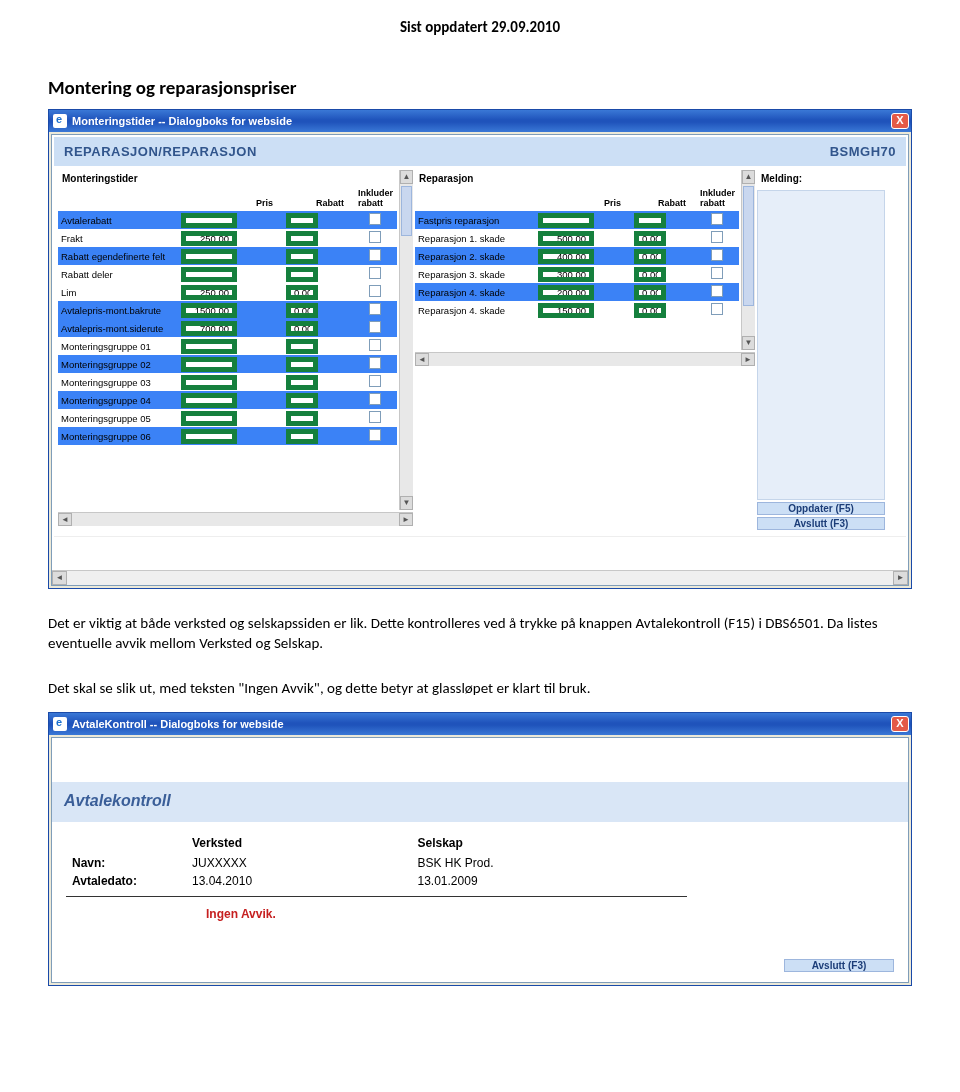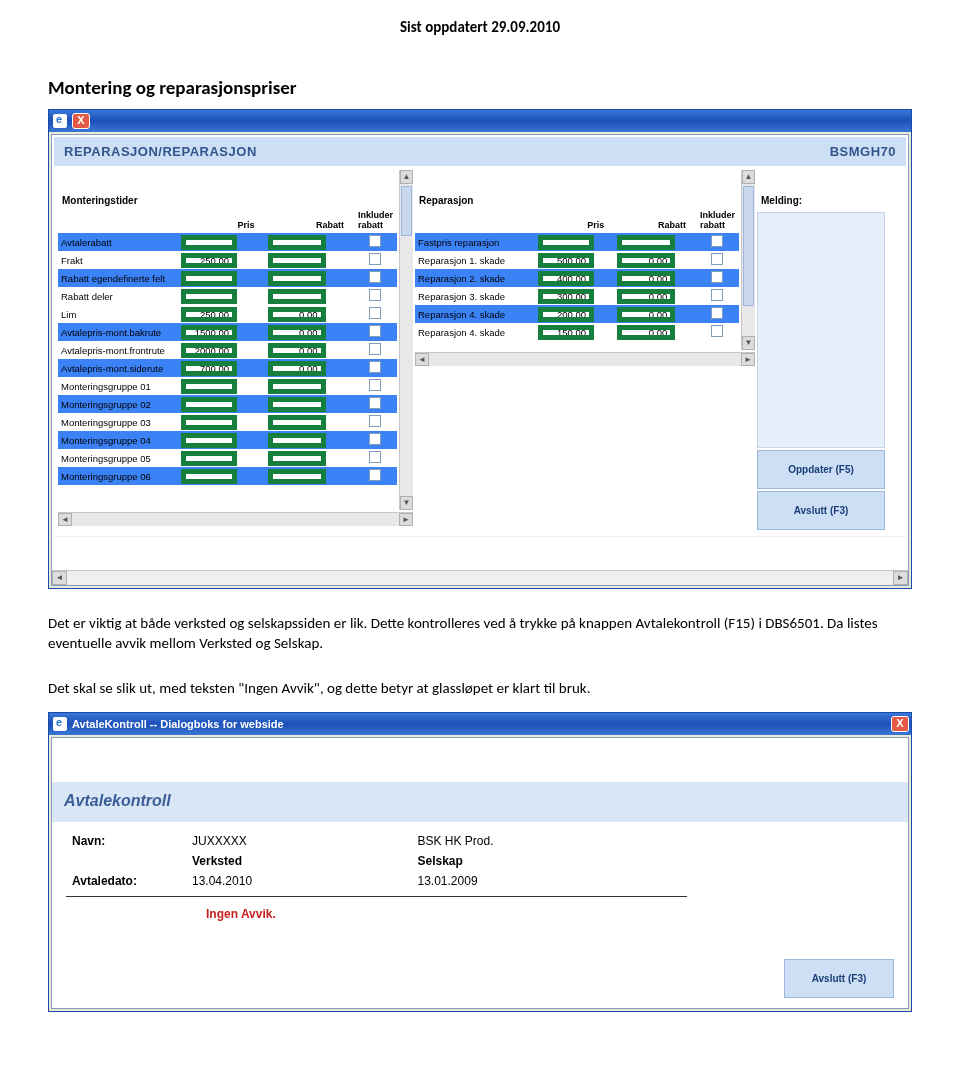--- a/index.html
+++ b/index.html
@@ -86,21 +86,20 @@
     position: relative;
   }
   .col1 { flex: 0 0 355px; }
   .col2 { flex: 0 0 340px; }
   .col3 { flex: 0 0 128px; }
 
   .group-title {
     font-weight: bold;
     font-size: 10px;
     padding: 3px 4px 2px 4px;
-    margin-top: 22px;
   }
   table.data {
     border-collapse: collapse;
     width: 100%;
     font-size: 9.5px;
   }
   table.data th {
     font-weight: bold;
     font-size: 9px;
     text-align: left;
@@ -116,21 +115,21 @@
   table.data td.label { width: 120px; }
   .inp {
     border: 5px solid #15803d;
     background: #fff;
     height: 15px;
     font-size: 9.5px;
     padding: 0 3px;
     text-align: right;
     width: 56px;
   }
-  .inp.w2 { width: 58px; }
+  .inp.w2 { width: 32px; }
   .chk-cell { text-align: center; }
   .chk {
     width: 12px; height: 12px; border: 1px solid #7f9db9; background:#fff; display:inline-block;
   }
 
   .scrollbar-v {
     position: absolute; right: 0; top: 0; bottom: 0; width: 14px;
     background: #e8e8e8; border-left: 1px solid #c7c7c7;
   }
   .scrollbar-v .btn {
@@ -152,21 +151,21 @@
 
   .side-buttons { margin-top: auto; }
   .col3 { display:flex; flex-direction:column; height: 360px; }
   .link-btn {
     background: #ccdff5;
     border: 1px solid #9db6dd;
     color: #1c3d78;
     font-weight: bold;
     font-size: 10px;
     text-align: center;
-    padding: 13px 0;
+    padding: 0 0;
     margin-top: 2px;
     cursor: pointer;
   }
   .melding-area {
     background: #e6eef9;
     border: 1px solid #c5d5ea;
     flex: 1;
     margin-top: 4px;
   }
 
@@ -202,20 +201,21 @@
 </head>
 <body>
 
 <div class="page-header">Sist oppdatert 29.09.2010</div>
 
 <h1 class="section-title">Montering og reparasjonspriser</h1>
 
 <div class="winframe">
   <div class="titlebar">
     <span class="ie-icon"></span>
+    <span class="title-text">Monteringstider -- Dialogboks for webside</span>
     <span class="close">X</span>
   </div>
   <div class="panel">
     <div class="panel-inner">
       <div class="app-header">
         <span>REPARASJON/REPARASJON</span>
         <span>BSMGH70</span>
       </div>
 
       <div class="cols">
@@ -262,26 +262,20 @@
                     <td><input class="inp" value="250,00" style=""></td>
                     <td><input class="inp w2" value="0,00" style=""></td>
                     <td class="chk-cell"><span class="chk"></span></td>
                   </tr>
                   <tr class="alt">
                     <td class="label">Avtalepris-mont.bakrute</td>
                     <td><input class="inp" value="1500,00" style=""></td>
                     <td><input class="inp w2" value="0,00" style=""></td>
                     <td class="chk-cell"><span class="chk"></span></td>
                   </tr>
-                  <tr>
-                    <td class="label">Avtalepris-mont.frontrute</td>
-                    <td><input class="inp" value="2000,00" style=""></td>
-                    <td><input class="inp w2" value="0,00" style=""></td>
-                    <td class="chk-cell"><span class="chk"></span></td>
-                  </tr>
                   <tr class="alt">
                     <td class="label">Avtalepris-mont.siderute</td>
                     <td><input class="inp" value="700,00" style=""></td>
                     <td><input class="inp w2" value="0,00" style=""></td>
                     <td class="chk-cell"><span class="chk"></span></td>
                   </tr>
                   <tr>
                     <td class="label">Monteringsgruppe 01</td>
                     <td><input class="inp" style=""></td>
                     <td><input class="inp w2" style=""></td>
@@ -421,28 +415,28 @@
     <span class="ie-icon"></span>
     <span class="title-text">AvtaleKontroll -- Dialogboks for webside</span>
     <span class="close">X</span>
   </div>
   <div class="panel">
     <div class="app-header2">Avtalekontroll</div>
     <div class="kontroll-body">
       <table class="ktable">
         <tbody>
             <tr>
+          <th></th>
+          <th>Verksted</th>
+          <th>Selskap</th>
+        </tr>
+        <tr>
           <td class="lbl">Navn:</td>
           <td>JUXXXXX</td>
           <td>BSK HK Prod.</td>
-        </tr>
-        <tr>
-          <th></th>
-          <th>Verksted</th>
-          <th>Selskap</th>
         </tr>
         <tr>
           <td class="lbl">Avtaledato:</td>
           <td>13.04.2010</td>
           <td>13.01.2009</td>
         </tr>
       </tbody>
         </table>
       <hr class="hr">
       <div class="avvik">Ingen Avvik.</div>

